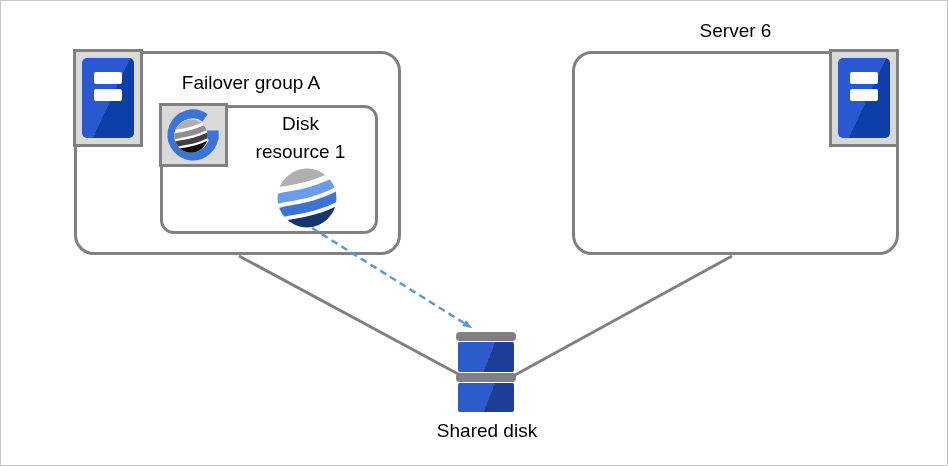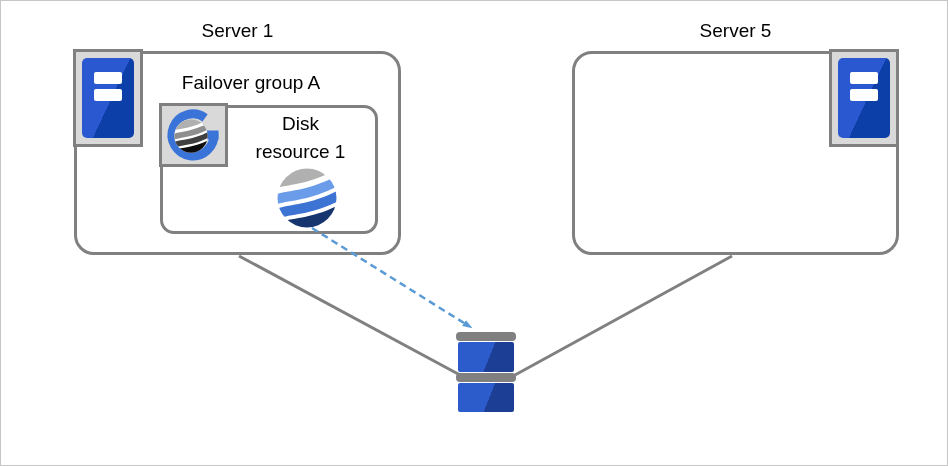--- a/index.html
+++ b/index.html
@@ -49,21 +49,20 @@
   }
   #disk-bar-top{top:331px;} #disk-body-1{top:341px;height:30px;}
   #disk-bar-mid{top:372px;} #disk-body-2{top:382px;height:29px;}
   #overlay{position:absolute;left:0;top:0;width:948px;height:466px;z-index:30;pointer-events:none;}
 </style>
 </head>
 <body>
 
 <div id="canvas">
 
-  <div class="label" id="server1-label">Server 1</div>
   <div class="box" id="server1-box"></div>
   <div class="server-icon" id="server1-icon">
     <div class="server-chassis">
       <div class="server-bar b1"></div>
       <div class="server-bar b2"></div>
     </div>
   </div>
 
   <div class="label" id="failover-label">Failover group A</div>
   <div class="box" id="failover-box"></div>
@@ -105,33 +104,34 @@
         <g transform="rotate(-12 30 30)">
           <path d="M -12 16 C 10 9 26 21 72 6 L 72 -16 L -12 -16 Z" style="fill:var(--sphere_cap_gray,#b0b0b0)"></path>
           <path d="M -12 22 C 10 15 26 27 72 12 L 72 22 C 26 37 10 25 -12 32 Z" style="fill:var(--sphere_blue_band1,#6b9ce9)"></path>
           <path d="M -12 36 C 10 29 26 41 72 26 L 72 36 C 26 51 10 39 -12 46 Z" style="fill:var(--sphere_blue_band2,#3d74d4)"></path>
           <path d="M -12 50 C 10 43 26 55 72 40 L 72 78 L -12 78 Z" style="fill:var(--sphere_blue_bottom,#16356f)"></path>
         </g>
       </g>
     </svg>
   </div>
 
-  <div class="label" id="server2-label">Server 5</div>
+  <div class="label" id="server2-label">Server 6</div>
   <div class="box" id="server2-box"></div>
   <div class="server-icon" id="server2-icon">
     <div class="server-chassis">
       <div class="server-bar b1"></div>
       <div class="server-bar b2"></div>
     </div>
   </div>
 
   <div class="disk-bar" id="disk-bar-top"></div>
   <div class="disk-body" id="disk-body-1"></div>
   <div class="disk-bar" id="disk-bar-mid"></div>
   <div class="disk-body" id="disk-body-2"></div>
+  <div class="label" id="shared-disk-label">Shared disk</div>
 
   <svg id="overlay">
     <defs>
       <marker id="arrowhead" markerUnits="userSpaceOnUse" markerWidth="11" markerHeight="9" refX="0" refY="3.5" orient="auto">
         <path d="M 0 0 L 10 3.5 L 0 7 Z" style="fill:var(--arrow_blue,#5b9bd5)"></path>
       </marker>
     </defs>
     <line x1="238" y1="255" x2="459" y2="374" stroke-width="3" style="stroke:var(--border_gray,#808080)"></line>
     <line x1="731" y1="255" x2="514" y2="374" stroke-width="3" style="stroke:var(--border_gray,#808080)"></line>
     <line x1="311" y1="227" x2="463" y2="322" stroke-width="2.5" stroke-dasharray="7 4.5" marker-end="url(#arrowhead)" style="stroke:var(--arrow_blue,#5b9bd5)"></line>

